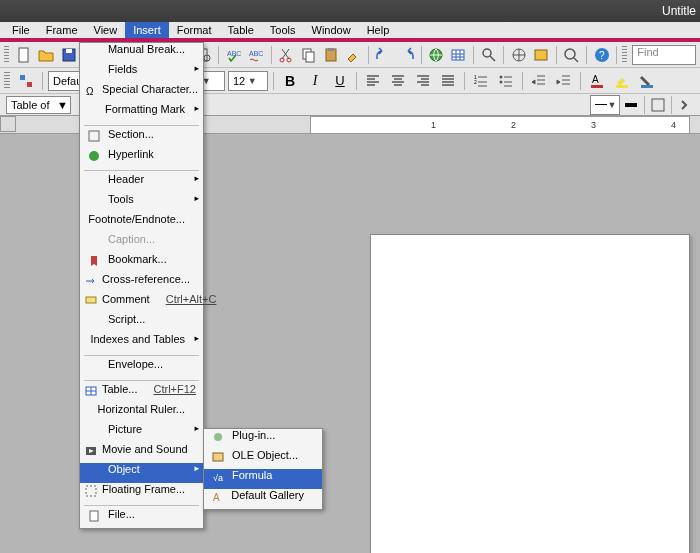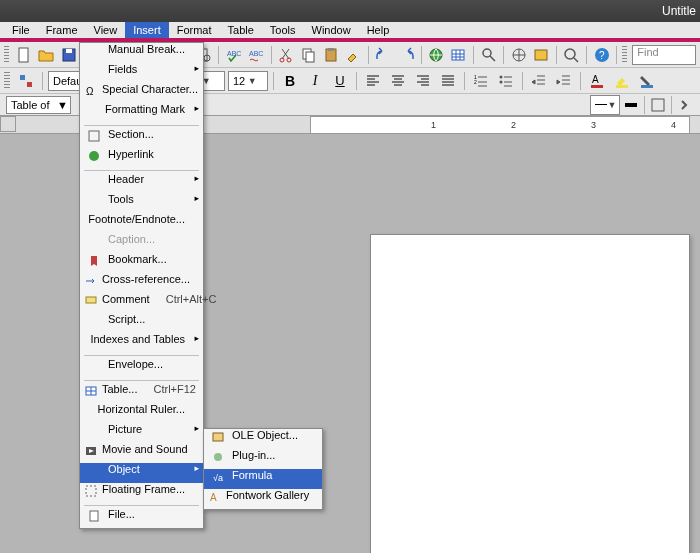--- a/index.html
+++ b/index.html
@@ -26,21 +26,21 @@
 .workspace { position:absolute; left:0; right:0; top:134px; bottom:0; background:#b5b5b5; }
 .page { position:absolute; left:370px; top:100px; width:320px; height:420px; background:#fff; border:1px solid #888; box-shadow:2px 2px 4px rgba(0,0,0,0.2); }
 .vruler { position:absolute; left:4px; top:134px; width:14px; bottom:0; background:#fff; border:1px solid #999; }
 .vruler .vt { position:absolute; left:2px; font-size:9px; color:#333; }
 
 .menu { position:absolute; background:#f4f4f4; border:1px solid #888; box-shadow:2px 2px 4px rgba(0,0,0,0.3); z-index:100; }
 .menu .mi { display:flex; align-items:flex-start; height:20px; padding:0 18px 0 4px; cursor:default; position:relative; }
 .menu .mi .icn { width:20px; height:16px; display:flex; align-items:center; justify-content:center; margin-right:4px; }
 .menu .mi .icn svg { width:14px; height:14px; }
 .menu .mi .lbl { flex:1; white-space:nowrap; }
-.menu .mi .sc { color:#444; margin-left:16px; }
+.menu .mi .sc { color:#444; margin-left:16px;text-decoration:underline; }
 .menu .mi .sub { position:absolute; right:4px; font-size:9px; }
 .menu .mi.hl { background:#3464c4; color:#fff; }
 .menu .mi.dis { color:#999; }
 .menu .msep { height:1px; background:#c0c0c0; margin:2px 4px; }
 .insert-menu { left:79px; top:42px; width:125px; }
 .object-menu { left:203px; top:428px; width:120px; }
 .grip { width:6px; height:18px; background:repeating-linear-gradient(#888 0 1px, transparent 1px 3px); margin-right:2px; }
 </style>
 </head>
 <body>
@@ -511,42 +511,42 @@
         </svg>
       </span>
       <span class="lbl">File...</span>
     </div>
 </div>
 
 <div class="menu object-menu">
   <div class="mi">
       <span class="icn">
         <svg viewBox="0 0 14 14">
+          <circle cx="7" cy="7" r="4" fill="#90c090"></circle>
+        </svg>
+      </span>
+      <span class="lbl">Plug-in...</span>
+    </div>
+  <div class="mi">
+      <span class="icn">
+        <svg viewBox="0 0 14 14">
           <rect x="2" y="3" width="10" height="8" fill="#f0d080" stroke="#806020"></rect>
         </svg>
       </span>
       <span class="lbl">OLE Object...</span>
     </div>
-  <div class="mi">
-      <span class="icn">
-        <svg viewBox="0 0 14 14">
-          <circle cx="7" cy="7" r="4" fill="#90c090"></circle>
-        </svg>
-      </span>
-      <span class="lbl">Plug-in...</span>
-    </div>
   <div class="mi hl">
       <span class="icn">
         <svg viewBox="0 0 14 14">
           <text x="2" y="11" font-size="9" fill="#fff">√a</text>
         </svg>
       </span>
       <span class="lbl">Formula</span>
     </div>
   <div class="mi">
       <span class="icn">
         <svg viewBox="0 0 14 14">
           <text x="2" y="11" font-size="10" fill="#c08040">A</text>
         </svg>
       </span>
-      <span class="lbl">Fontwork Gallery</span>
+      <span class="lbl">Default Gallery</span>
     </div>
 </div>
 
 </body></html>

